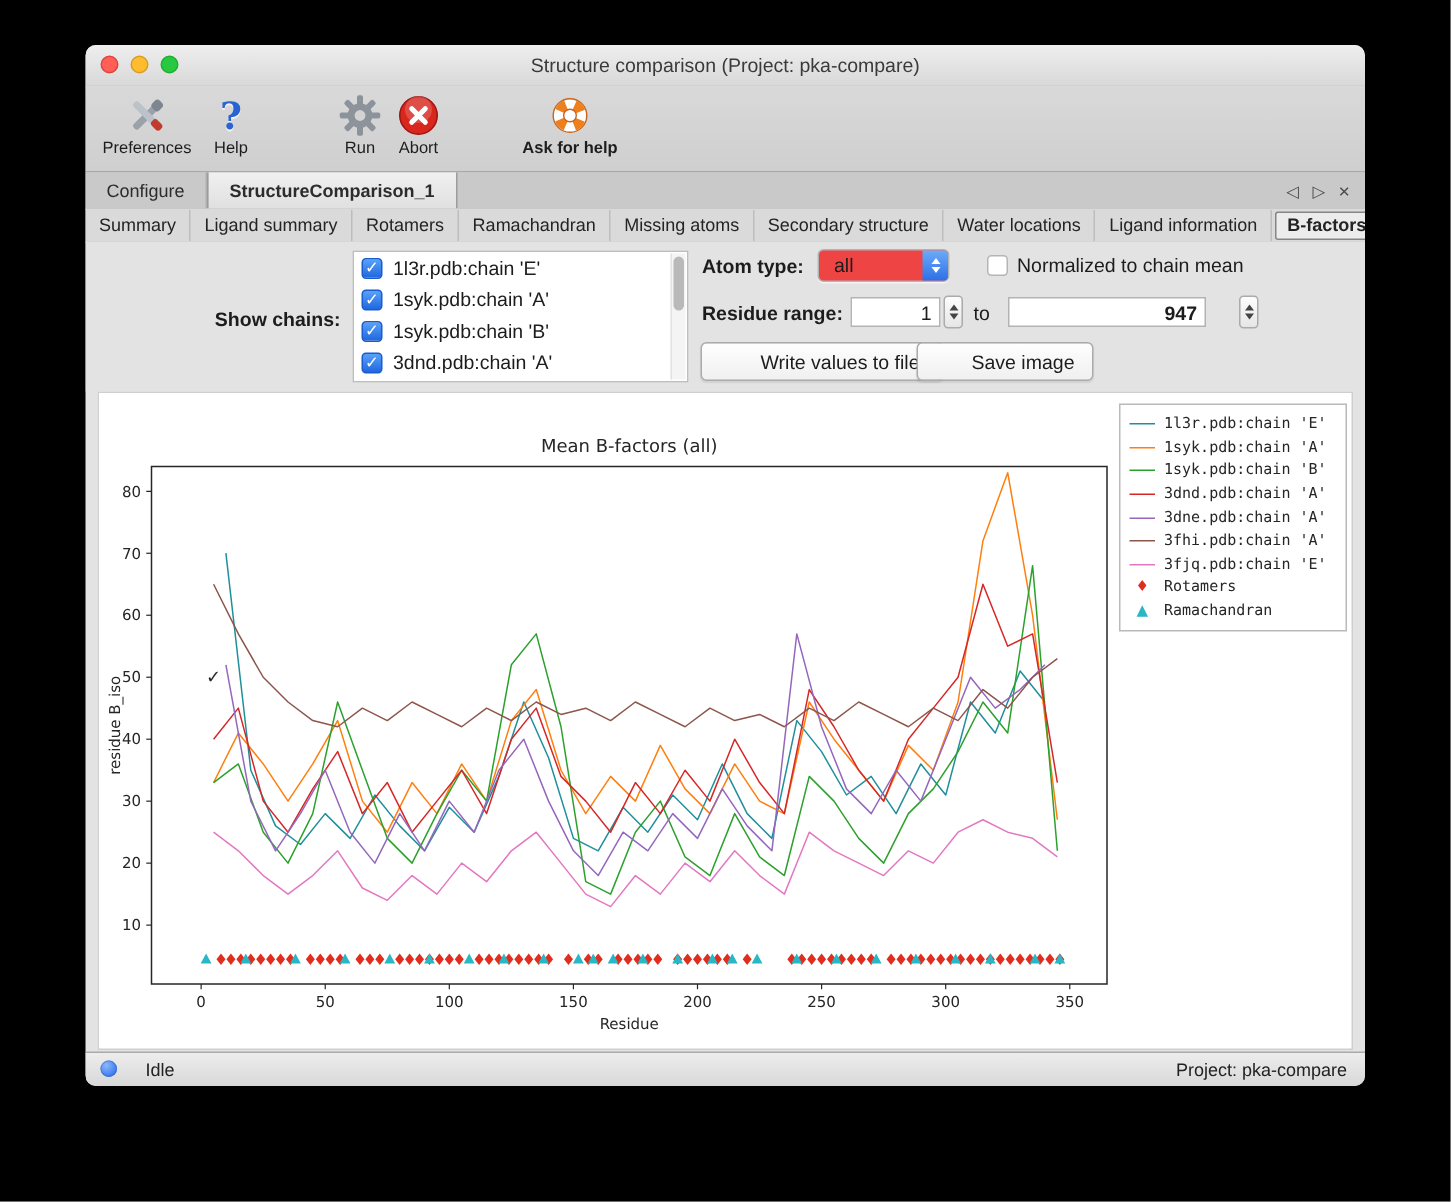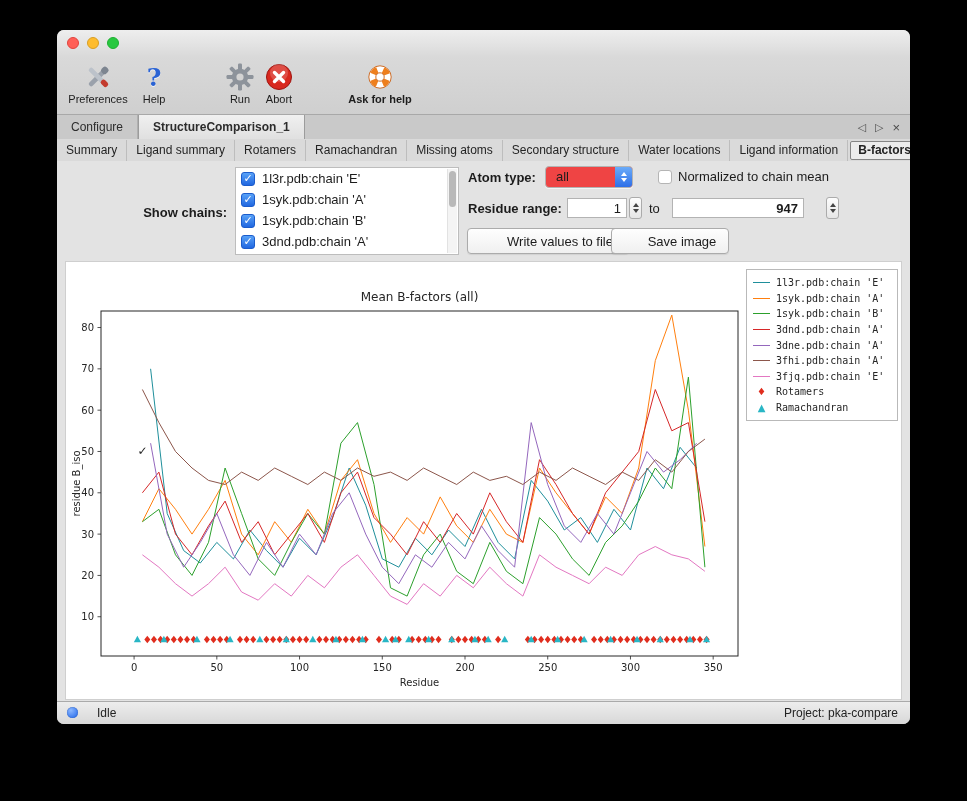--- a/index.html
+++ b/index.html
@@ -107,20 +107,21 @@
 <body>
 
 <div class="window">
 
   <div class="titlebar">
     <div class="traffic">
       <span class="tl red"></span>
       <span class="tl yellow"></span>
       <span class="tl green"></span>
     </div>
+    <div class="title">Structure comparison (Project: pka-compare)</div>
   </div>
 
   <div class="toolbar">
     <div class="tbitem" style="min-width:66px;">
       <span class="ticon">
         <svg width="30" height="30" viewBox="0 0 30 30">
           <g transform="rotate(45 15 15)">
             <rect x="12.8" y="3" width="4.6" height="24" rx="2" fill="#9aa1ab"></rect>
             <rect x="11.8" y="2" width="6.6" height="7" rx="2.4" fill="#7d8590"></rect>
           </g>

